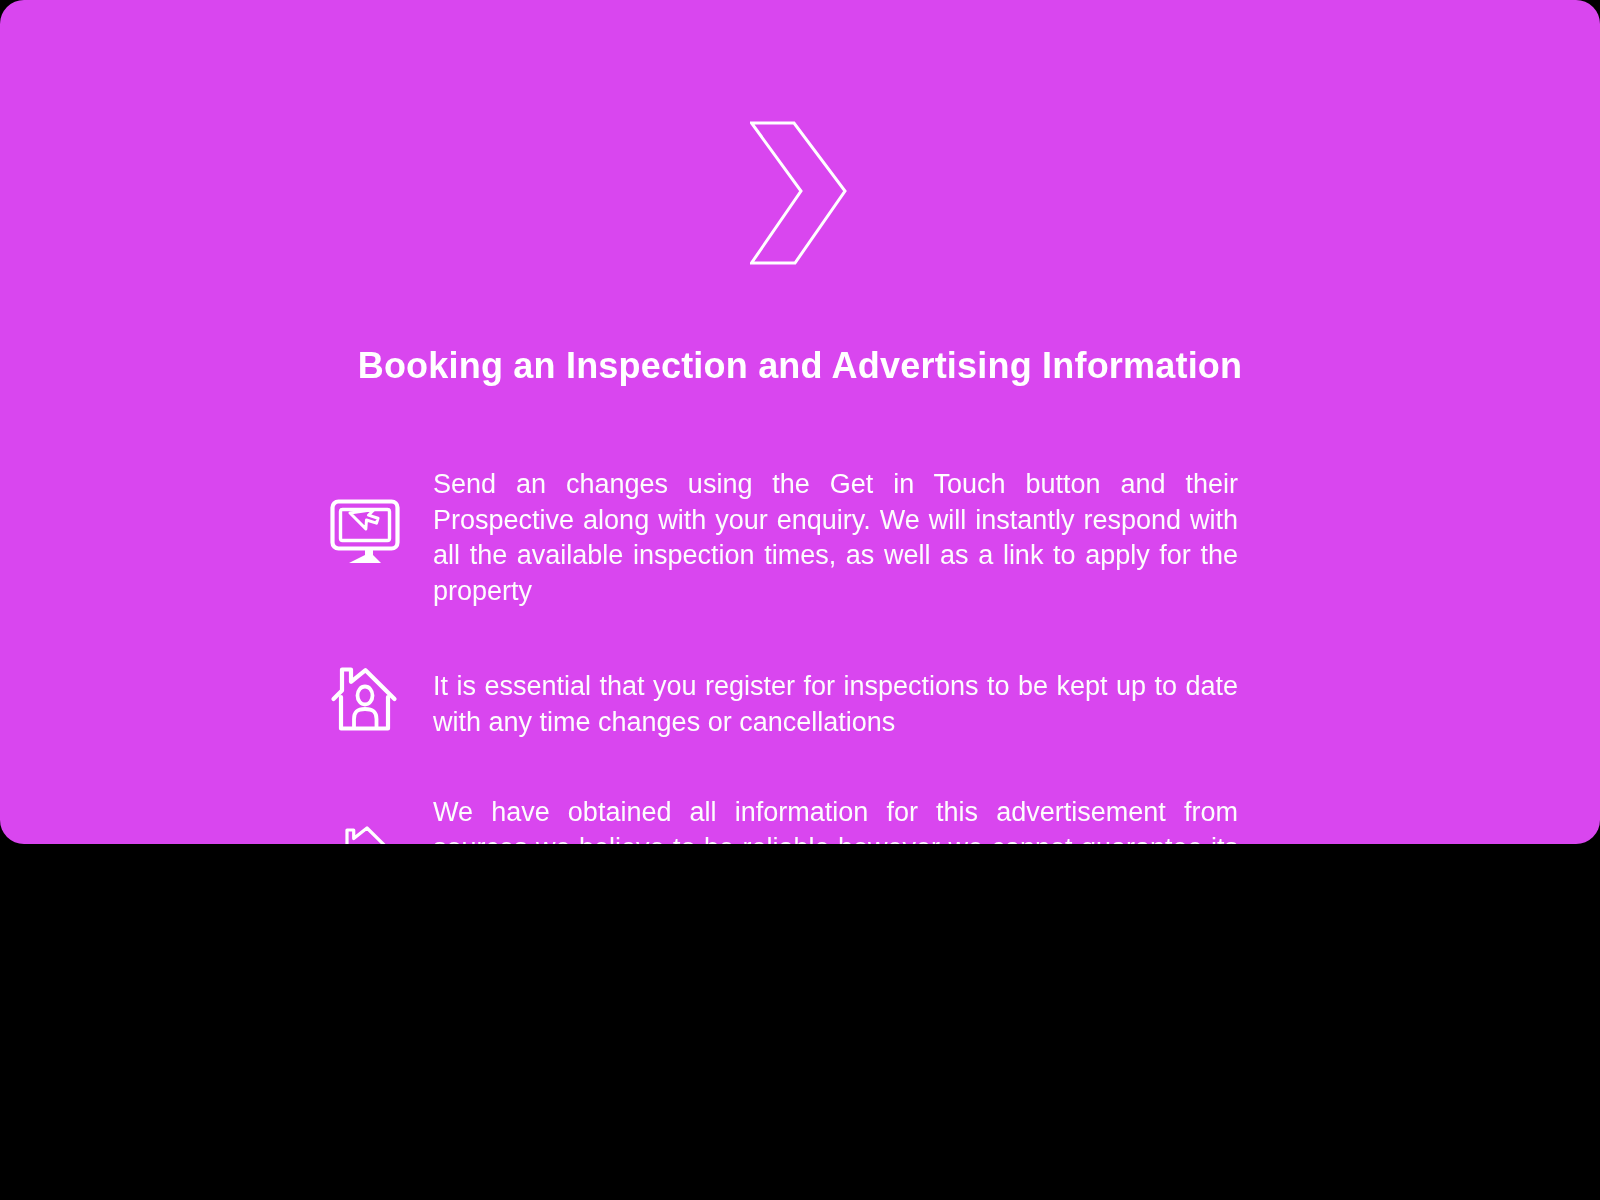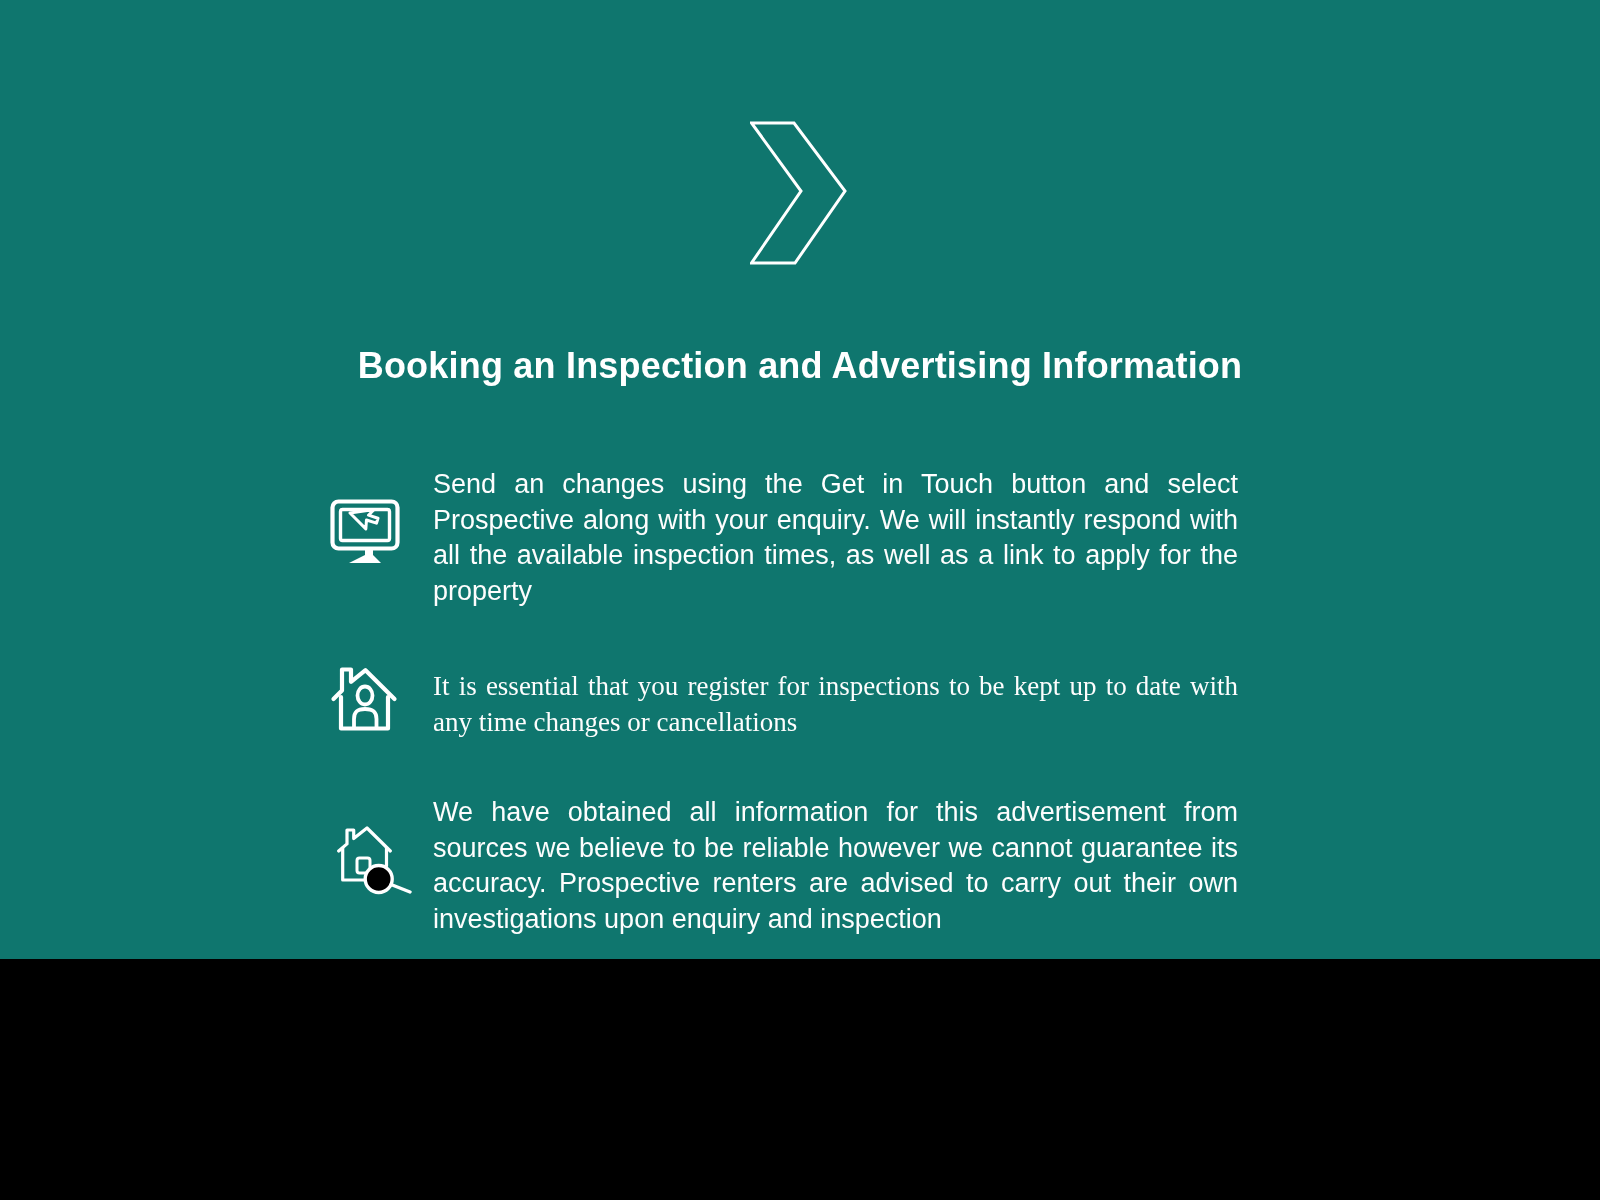--- a/index.html
+++ b/index.html
@@ -1,37 +1,38 @@
 <!DOCTYPE html>
 <html><head>
 <meta charset="utf-8">
 <style>
   html,body{margin:0;padding:0;background:#000;}
   .slide{
     position:relative;
-    width:1600px;height:959px;
-    background:#0f766e;
+    width:1600px;height:844px;
+    background:#d946ef;
     color:#ffffff;
     font-family:"Liberation Sans",sans-serif;
     overflow:hidden;
+    border-radius:24px;
   }
   .chevron{
     position:absolute;left:750px;top:121px;width:97px;height:144px;
   }
   .title{
     position:absolute;top:345px;left:0;width:100%;margin:0;
     text-align:center;
     font-size:36px;font-weight:700;letter-spacing:.2px;
     color:#ffffff;
   }
   .bullets{
     position:absolute;left:330px;top:467px;width:908px;
   }
   .bullet{display:flex;align-items:center;}
-  .bullet.b2{margin-top:60px;font-family:Liberation Serif, serif;}
+  .bullet.b2{margin-top:60px;}
   .bullet.b3{margin-top:55px;}
   .icon-cell{
     flex:0 0 103px;
     display:flex;align-items:center;justify-content:flex-start;
     transform:translateY(-6px);
   }
   .btext{
     flex:1 1 auto;margin:0;
     text-align:justify;
     font-size:27px;line-height:35.5px;font-weight:400;
@@ -56,21 +57,21 @@
 
     <div class="bullet b1">
       <div class="icon-cell">
         <svg width="70" height="66" viewBox="0 0 70 66" aria-hidden="true">
           <rect x="2.5" y="2.5" width="65" height="47" rx="6" fill="none" stroke="#ffffff" stroke-width="4.2"></rect>
           <rect x="10.5" y="10.5" width="49" height="31" rx="2" fill="none" stroke="#ffffff" stroke-width="3.4"></rect>
           <path d="M35,50 L35,56 L19,64 L51,64 L43,56 L43,50 Z" fill="#ffffff"></path>
           <path d="M0,0 L0,22.4 L6.7,16.6 L11.5,25.9 L16.1,23.5 L11.5,14.6 L19.6,14.6 Z" transform="translate(20,14) rotate(-45)" fill="none" stroke="#ffffff" stroke-width="3" stroke-linejoin="round"></path>
         </svg>
       </div>
-      <p class="btext"><span>Send an changes using the </span><strong>Get in Touch</strong><span> button and select </span><strong>Prospective</strong><span> along with your enquiry. We will instantly respond with all the available inspection times, as well as a link to apply for the property</span></p>
+      <p class="btext"><span>Send an changes using the </span><strong>Get in Touch</strong><span> button and their </span><strong>Prospective</strong><span> along with your enquiry. We will instantly respond with all the available inspection times, as well as a link to apply for the property</span></p>
     </div>
 
     <div class="bullet b2">
       <div class="icon-cell">
         <svg width="68" height="64" viewBox="0 0 68 64" aria-hidden="true">
           <path d="M11,30 L11,61.5 L58,61.5 L58,30" fill="none" stroke="#ffffff" stroke-width="4.2" stroke-linejoin="round" stroke-linecap="round"></path>
           <path d="M3.5,32 L12,23.6 L12,2.5 L21,2.5 L21,14.8 L35.5,3.2 L64.5,32" fill="none" stroke="#ffffff" stroke-width="4.2" stroke-linejoin="round" stroke-linecap="round"></path>
           <ellipse cx="35" cy="28.5" rx="7.5" ry="9" fill="none" stroke="#ffffff" stroke-width="3.8"></ellipse>
           <path d="M24,61 L24,52 C24,45 27,42 35,42 C43,42 46.5,45 46.5,52 L46.5,61" fill="none" stroke="#ffffff" stroke-width="3.8" stroke-linejoin="round"></path>
         </svg>

